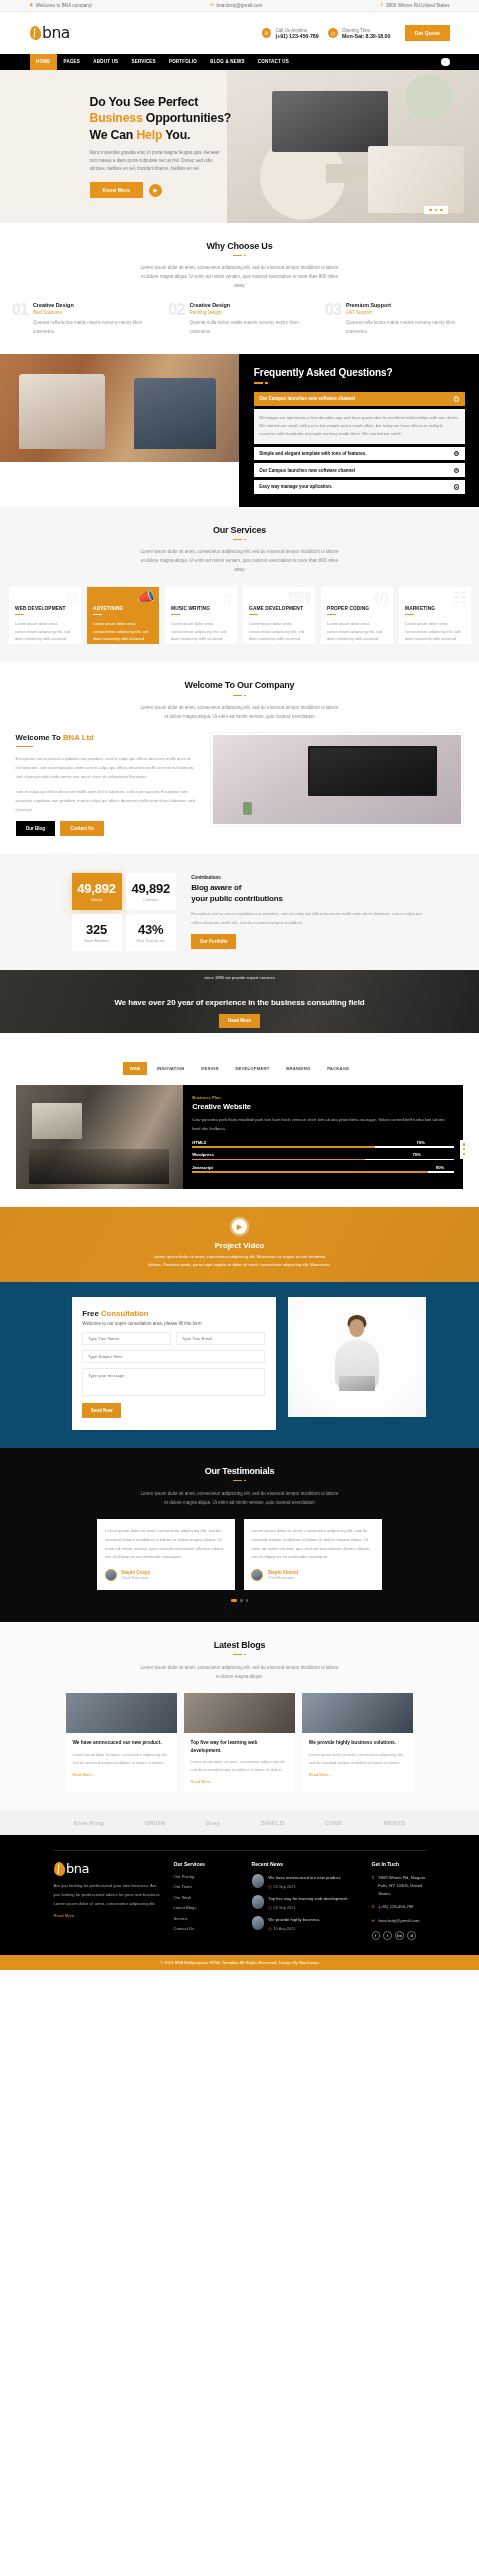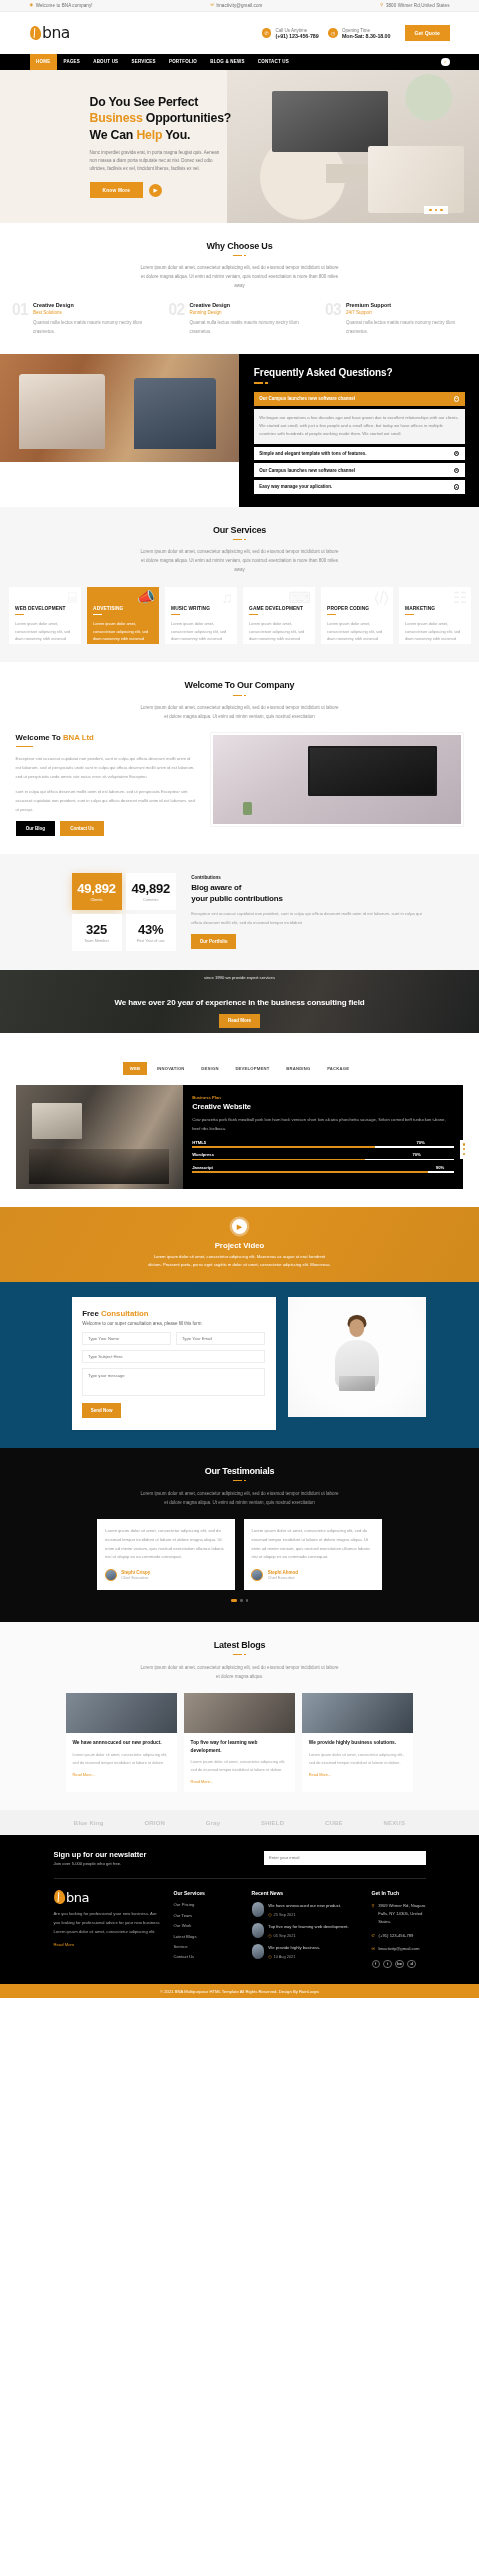--- a/index.html
+++ b/index.html
@@ -794,27 +794,20 @@
         <div class="brand">ORION</div>
         <div class="brand">Gray</div>
         <div class="brand">SHIELD</div>
         <div class="brand">CUBE</div>
         <div class="brand">NEXUS</div>
       </div>
   </div>
 
   <div class="footer">
     <div class="footer-inner">
-      <div class="news">
-        <div>
-          <h3>Sign up for our newslatter</h3>
-          <p>Join over 5,000 people who get free.</p>
-        </div>
-        <input class="news-input" placeholder="Enter your email" style="">
-      </div>
 
       <div class="foot-cols">
         <div class="fc1">
           <div class="logo">
             <span class="logo-mark"></span>
             <span class="logo-text">bna</span>
           </div>
           <p>Are you looking for professional your new business. Are you looking for professional advice for your new business Lorem ipsum dolor sit amet, consectetur adipiscing elit.</p>
           <div class="read-more">Read More</div>
         </div>

